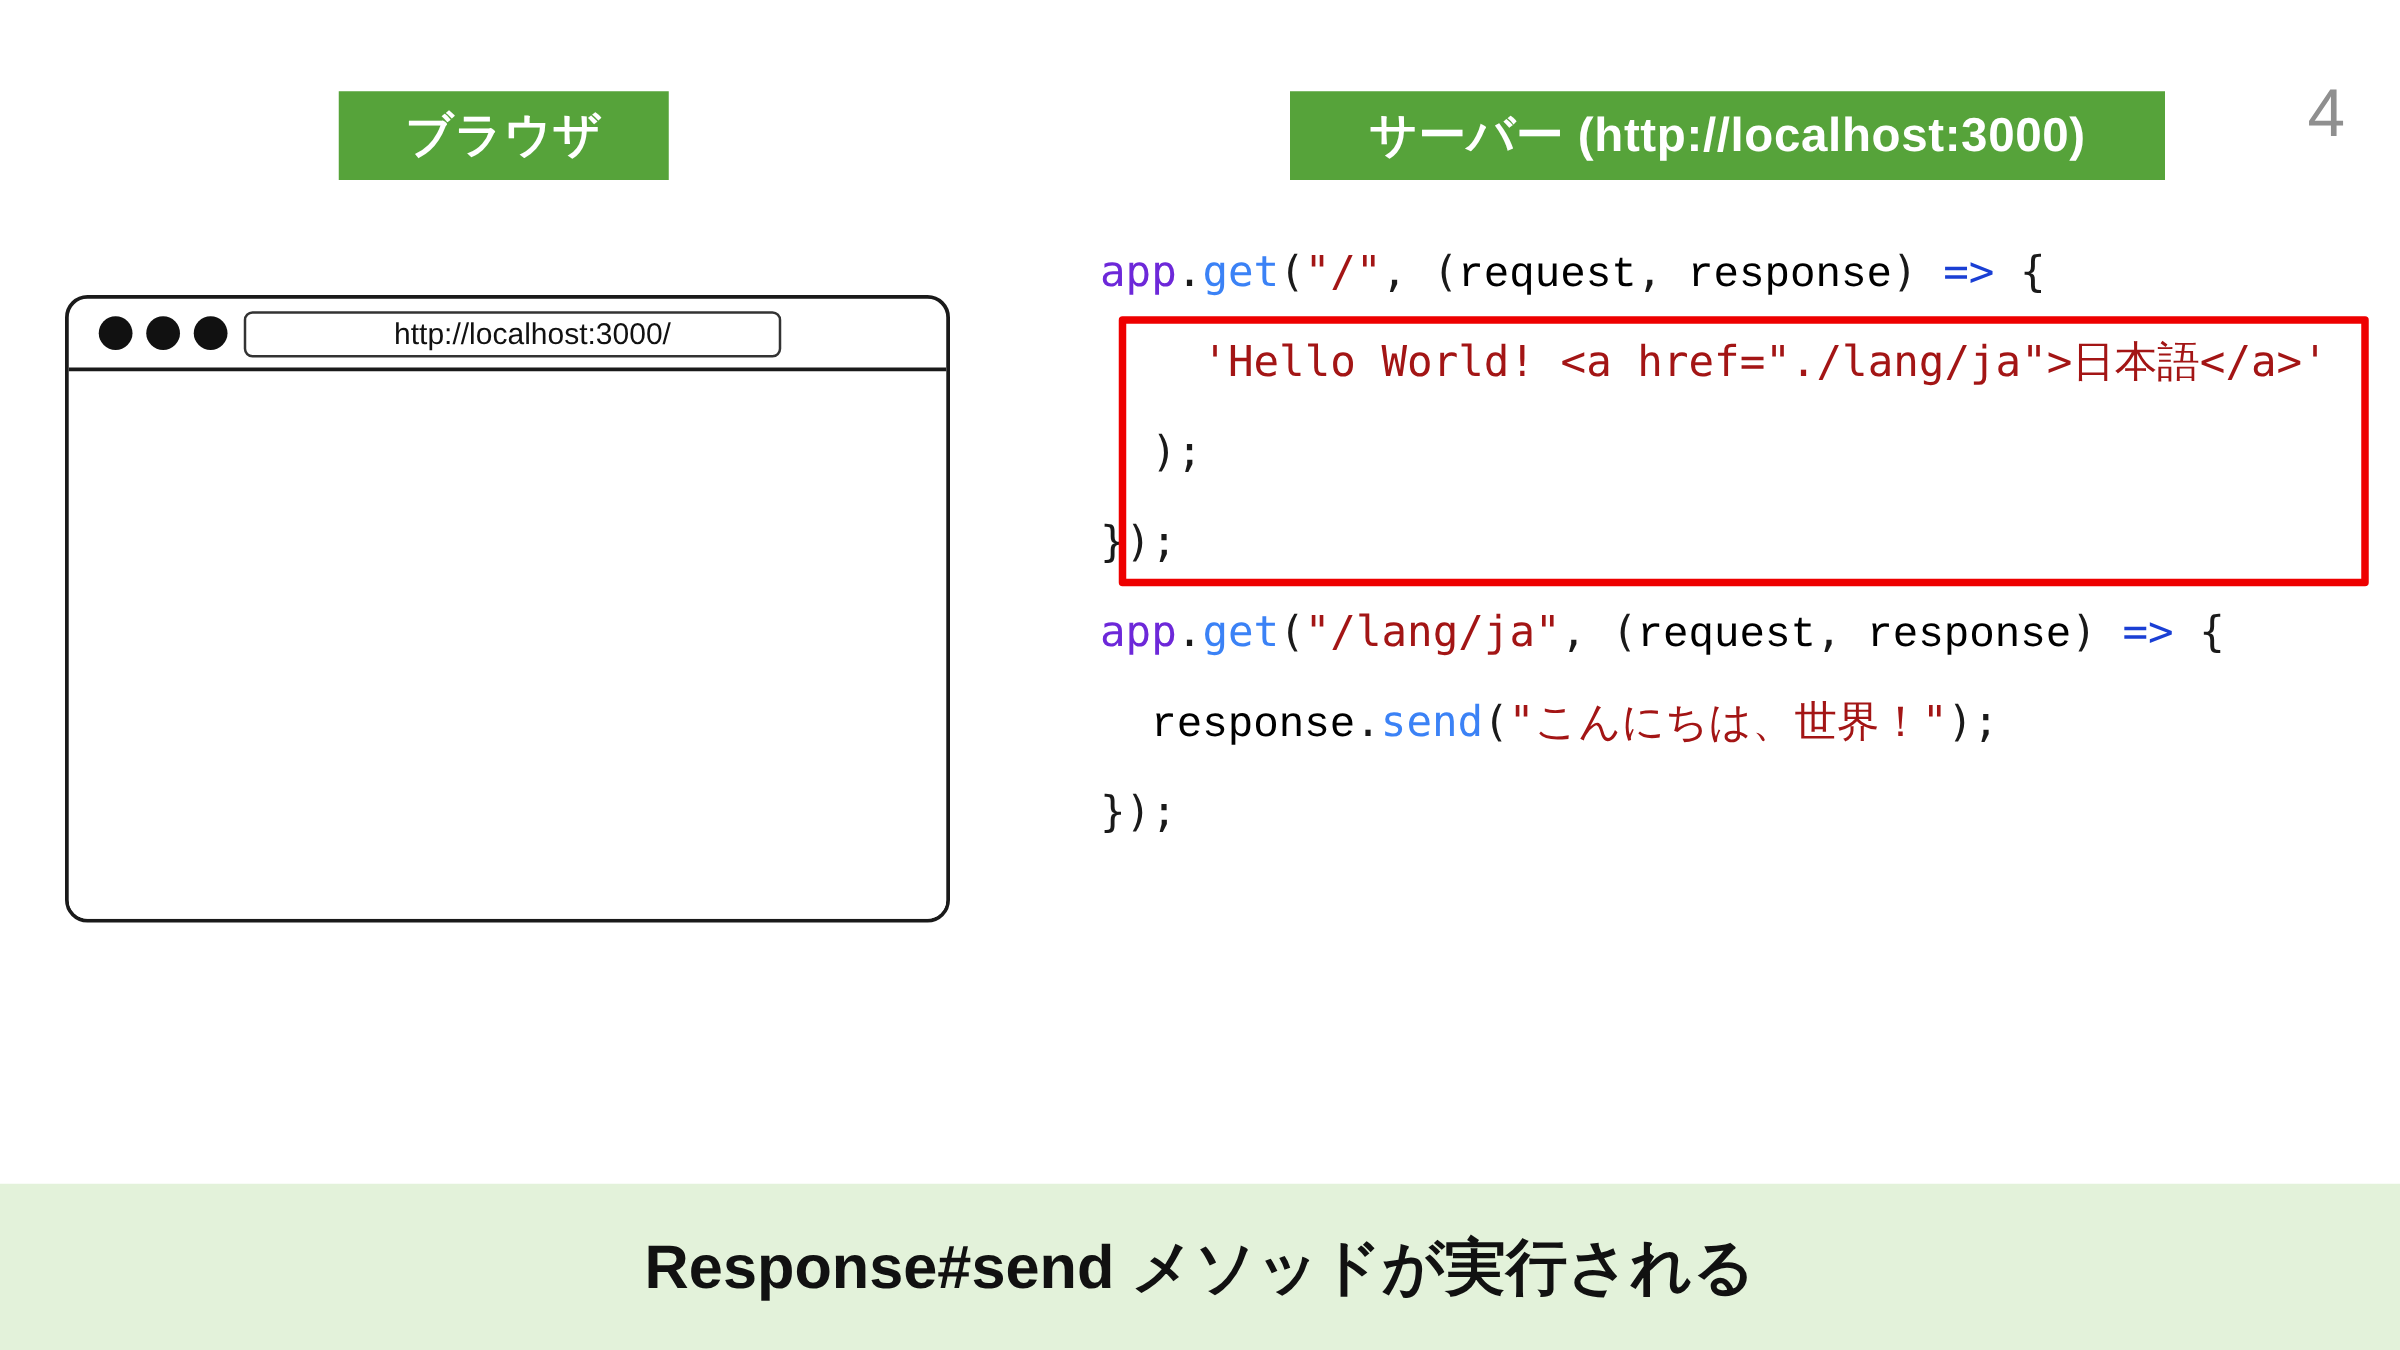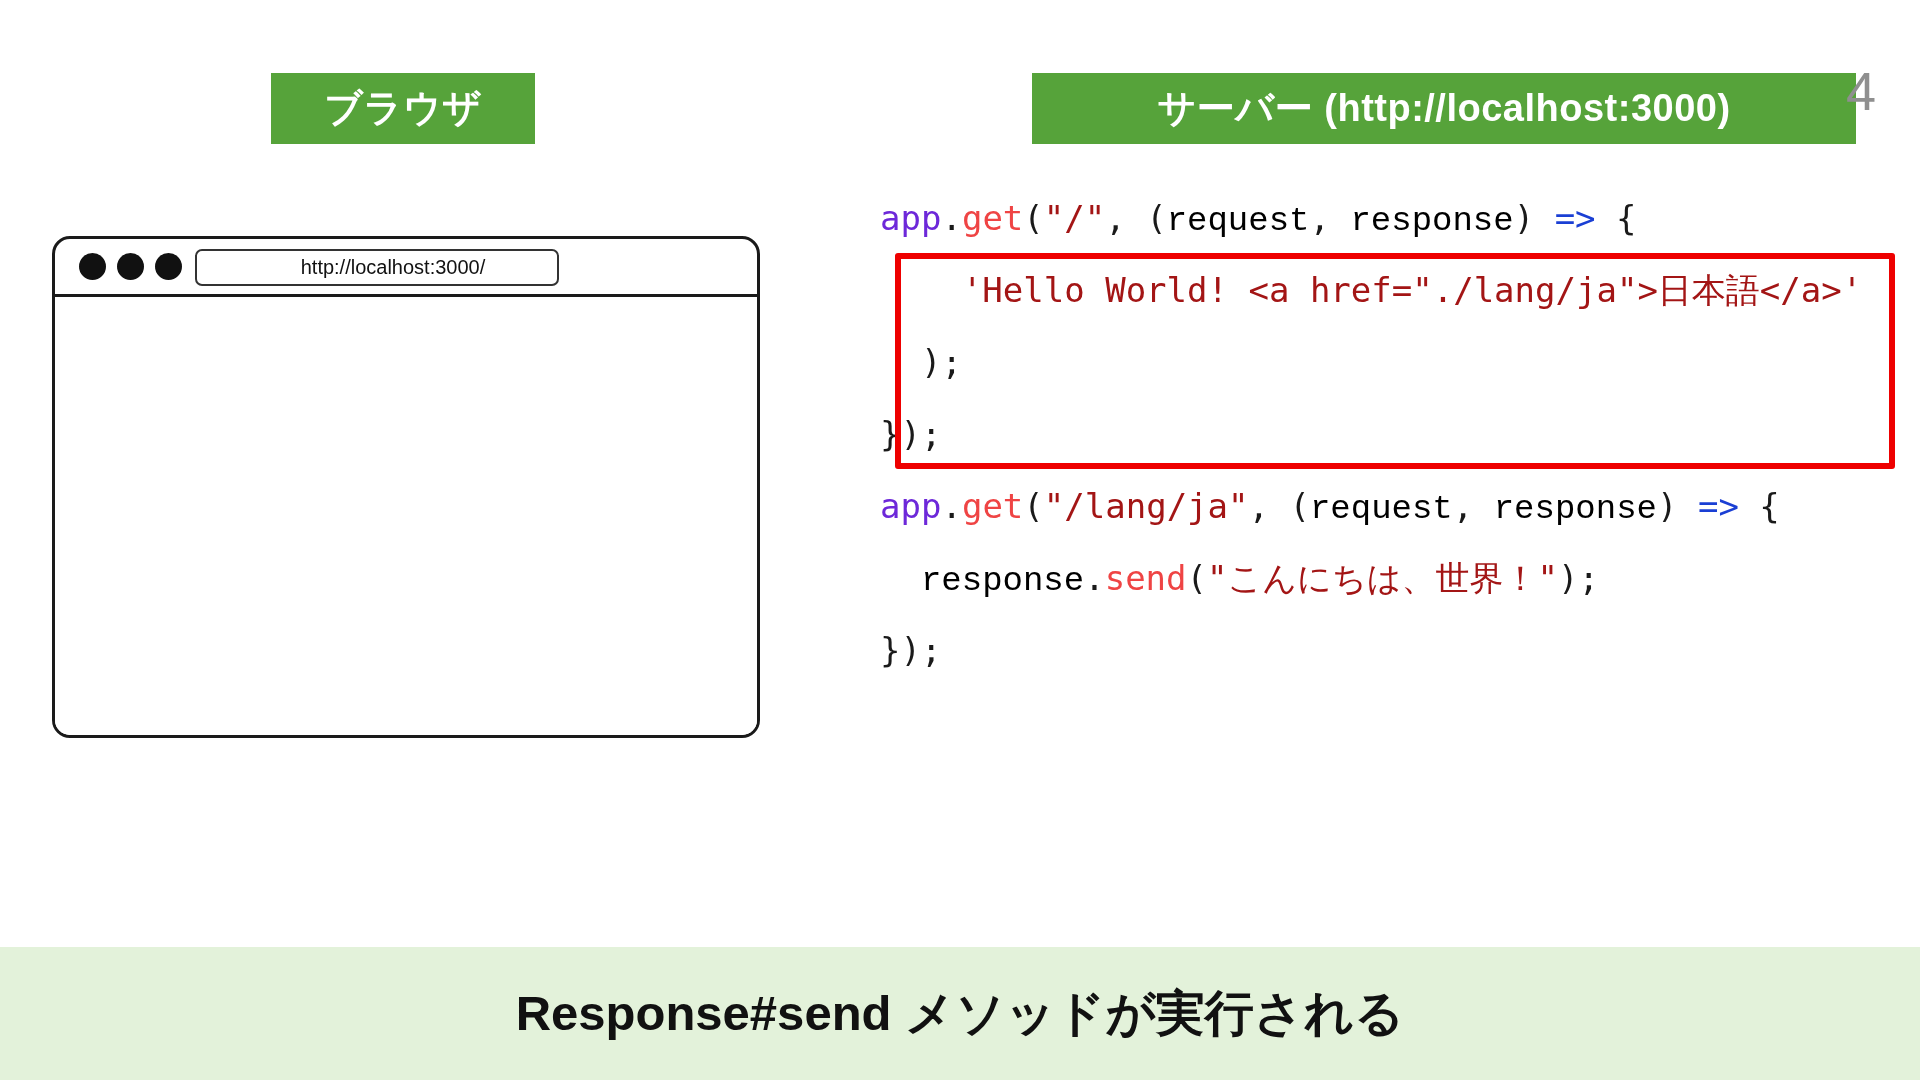--- a/index.html
+++ b/index.html
@@ -17,21 +17,21 @@
     background: #56a33a;
     color: #ffffff;
     font-weight: bold;
     font-size: 38px;
     display: flex;
     align-items: center;
     justify-content: center;
     letter-spacing: 0.5px;
   }
   .label-browser { left: 271px; top: 73px; width: 264px; height: 71px; }
-  .label-server  { left: 1032px; top: 73px; width: 824px; height: 71px; }
+  .label-server  { left: 1032px; top: 73px; width: 700px; height: 71px; }
 
   .page-number {
     position: absolute;
     top: 60px;
     right: 44px;
     font-size: 54px;
     color: #8f8f8f;
   }
 
   .browser-window {
@@ -54,43 +54,43 @@
   }
   .dot {
     width: 27px; height: 27px;
     border-radius: 50%;
     background: #111111;
     flex: 0 0 auto;
   }
   .url-field {
     position: absolute;
     left: 140px; top: 10px;
-    width: 364px; height: 37px;
+    width: 430px; height: 37px;
     border: 2px solid #333333;
     border-radius: 7px;
     display: flex;
     align-items: center;
     justify-content: center;
-    font-size: 20px;
+    font-size: 24px;
     color: #111111;
     background: #ffffff;
     padding-left: 32px;
   }
   .window-body { height: 441px; background: #ffffff; }
 
   .code-block {
     position: absolute;
     left: 880px; top: 182px;
     font-family: "DejaVu Sans Mono", monospace;
     font-size: 34px;
   }
   .code-line { height: 72px; line-height: 72px; white-space: pre; }
   .tok-p { color: #1a1a1a; }
   .tok-v { color: #6d28d9; }
-  .tok-f { color: #ef4444; }
+  .tok-f { color: #3b82f6; }
   .tok-s { color: #a31515; }
   .tok-n { color: #000000; font-family: Liberation Mono, monospace; }
   .tok-a { color: #1a3fd4; }
 
   .highlight-box {
     position: absolute;
     left: 895px; top: 253px;
     width: 1000px; height: 216px;
     border: 6px solid #ee0000;
     border-radius: 3px;

